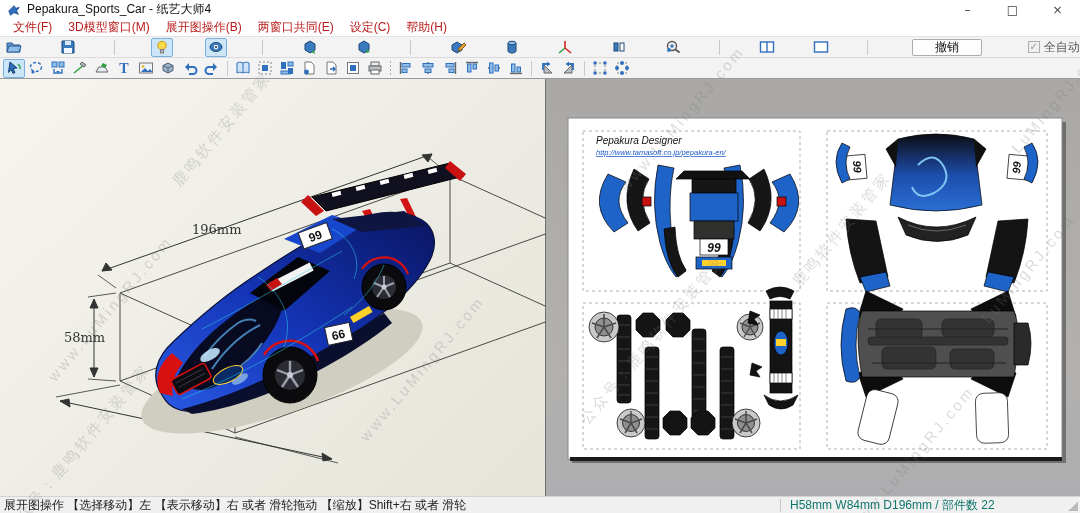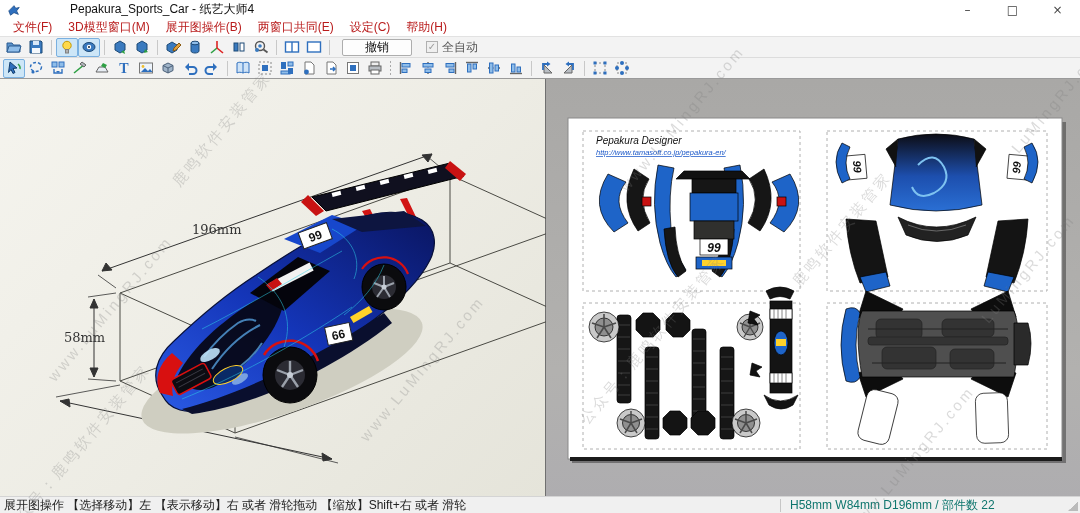--- a/index.html
+++ b/index.html
@@ -1,33 +1,33 @@
 <!DOCTYPE html>
 <html><head>
 <meta charset="utf-8">
 <style>
   * { margin:0; padding:0; box-sizing:border-box; }
   html,body { width:1080px; height:513px; overflow:hidden; }
   body { font-family:"Liberation Sans","DejaVu Sans",sans-serif; font-size:12px; background:#fff; position:relative; }
   #app { position:absolute; inset:0; background:#fff; }
 
   
-  .titlebar { position:absolute; left:0; top:0; width:1080px; height:19px; background:#ffffff; display:flex; align-items:center;gap:43px; }
+  .titlebar { position:absolute; left:0; top:0; width:1080px; height:19px; background:#ffffff; display:flex; align-items:center; }
   .titlebar .appicon { width:14px; height:14px; margin:0 6px 0 7px; }
   .titlebar .title { font-size:12px; color:#111; }
   .wincontrols { position:absolute; right:0; top:0; height:19px; display:flex; }
   .wincontrols .wbtn { width:45px; height:19px; display:flex; align-items:center; justify-content:center; color:#444; font-size:12px; font-family:"DejaVu Sans",sans-serif; }
 
   
   .menubar { position:absolute; left:0; top:19px; width:1080px; height:17px; background:#ffffff; display:flex; align-items:center; padding-left:5px; }
   .menubar .mitem { padding:1px 8px; color:#b91c1c; font-size:12px; }
 
   
   .toolbar { position:absolute; left:0; width:1080px; background:#f3f3f3; display:flex; align-items:center; padding-left:3px; }
-  .tb1 { top:36px; height:21px; border-top:1px solid #e2e2e2; }
+  .tb1 { top:36px; height:21px; border-top:1px solid #e2e2e2;justify-content:space-between; }
   .tb2 { top:57px; height:21px; border-top:1px solid #dcdcdc; }
   .tbtn { width:22px; height:19px; display:flex; align-items:center; justify-content:center; border:1px solid transparent; border-radius:2px; }
   .tbtn.active { background:#cde6f7; border-color:#7ab0e0; }
   .tsep { width:1px; height:15px; background:#c8c8c8; margin:0 4px; }
   .tsep.dotted { background:repeating-linear-gradient(#aaa 0 2px, transparent 2px 4px); }
   .undobtn { height:17px; padding:0 22px; margin-left:8px; background:#fdfdfd; border:1px solid #adadad; border-radius:2px; font-size:12px; color:#111; display:flex; align-items:center; }
   .autochk { display:flex; align-items:center; margin-left:14px; color:#555; }
   .autochk .box { width:12px; height:12px; border:1px solid #b0b0b0; background:#efefef; margin-right:4px; display:flex; align-items:center; justify-content:center; color:#9a9a9a; font-size:10px; line-height:10px; }
 
   

